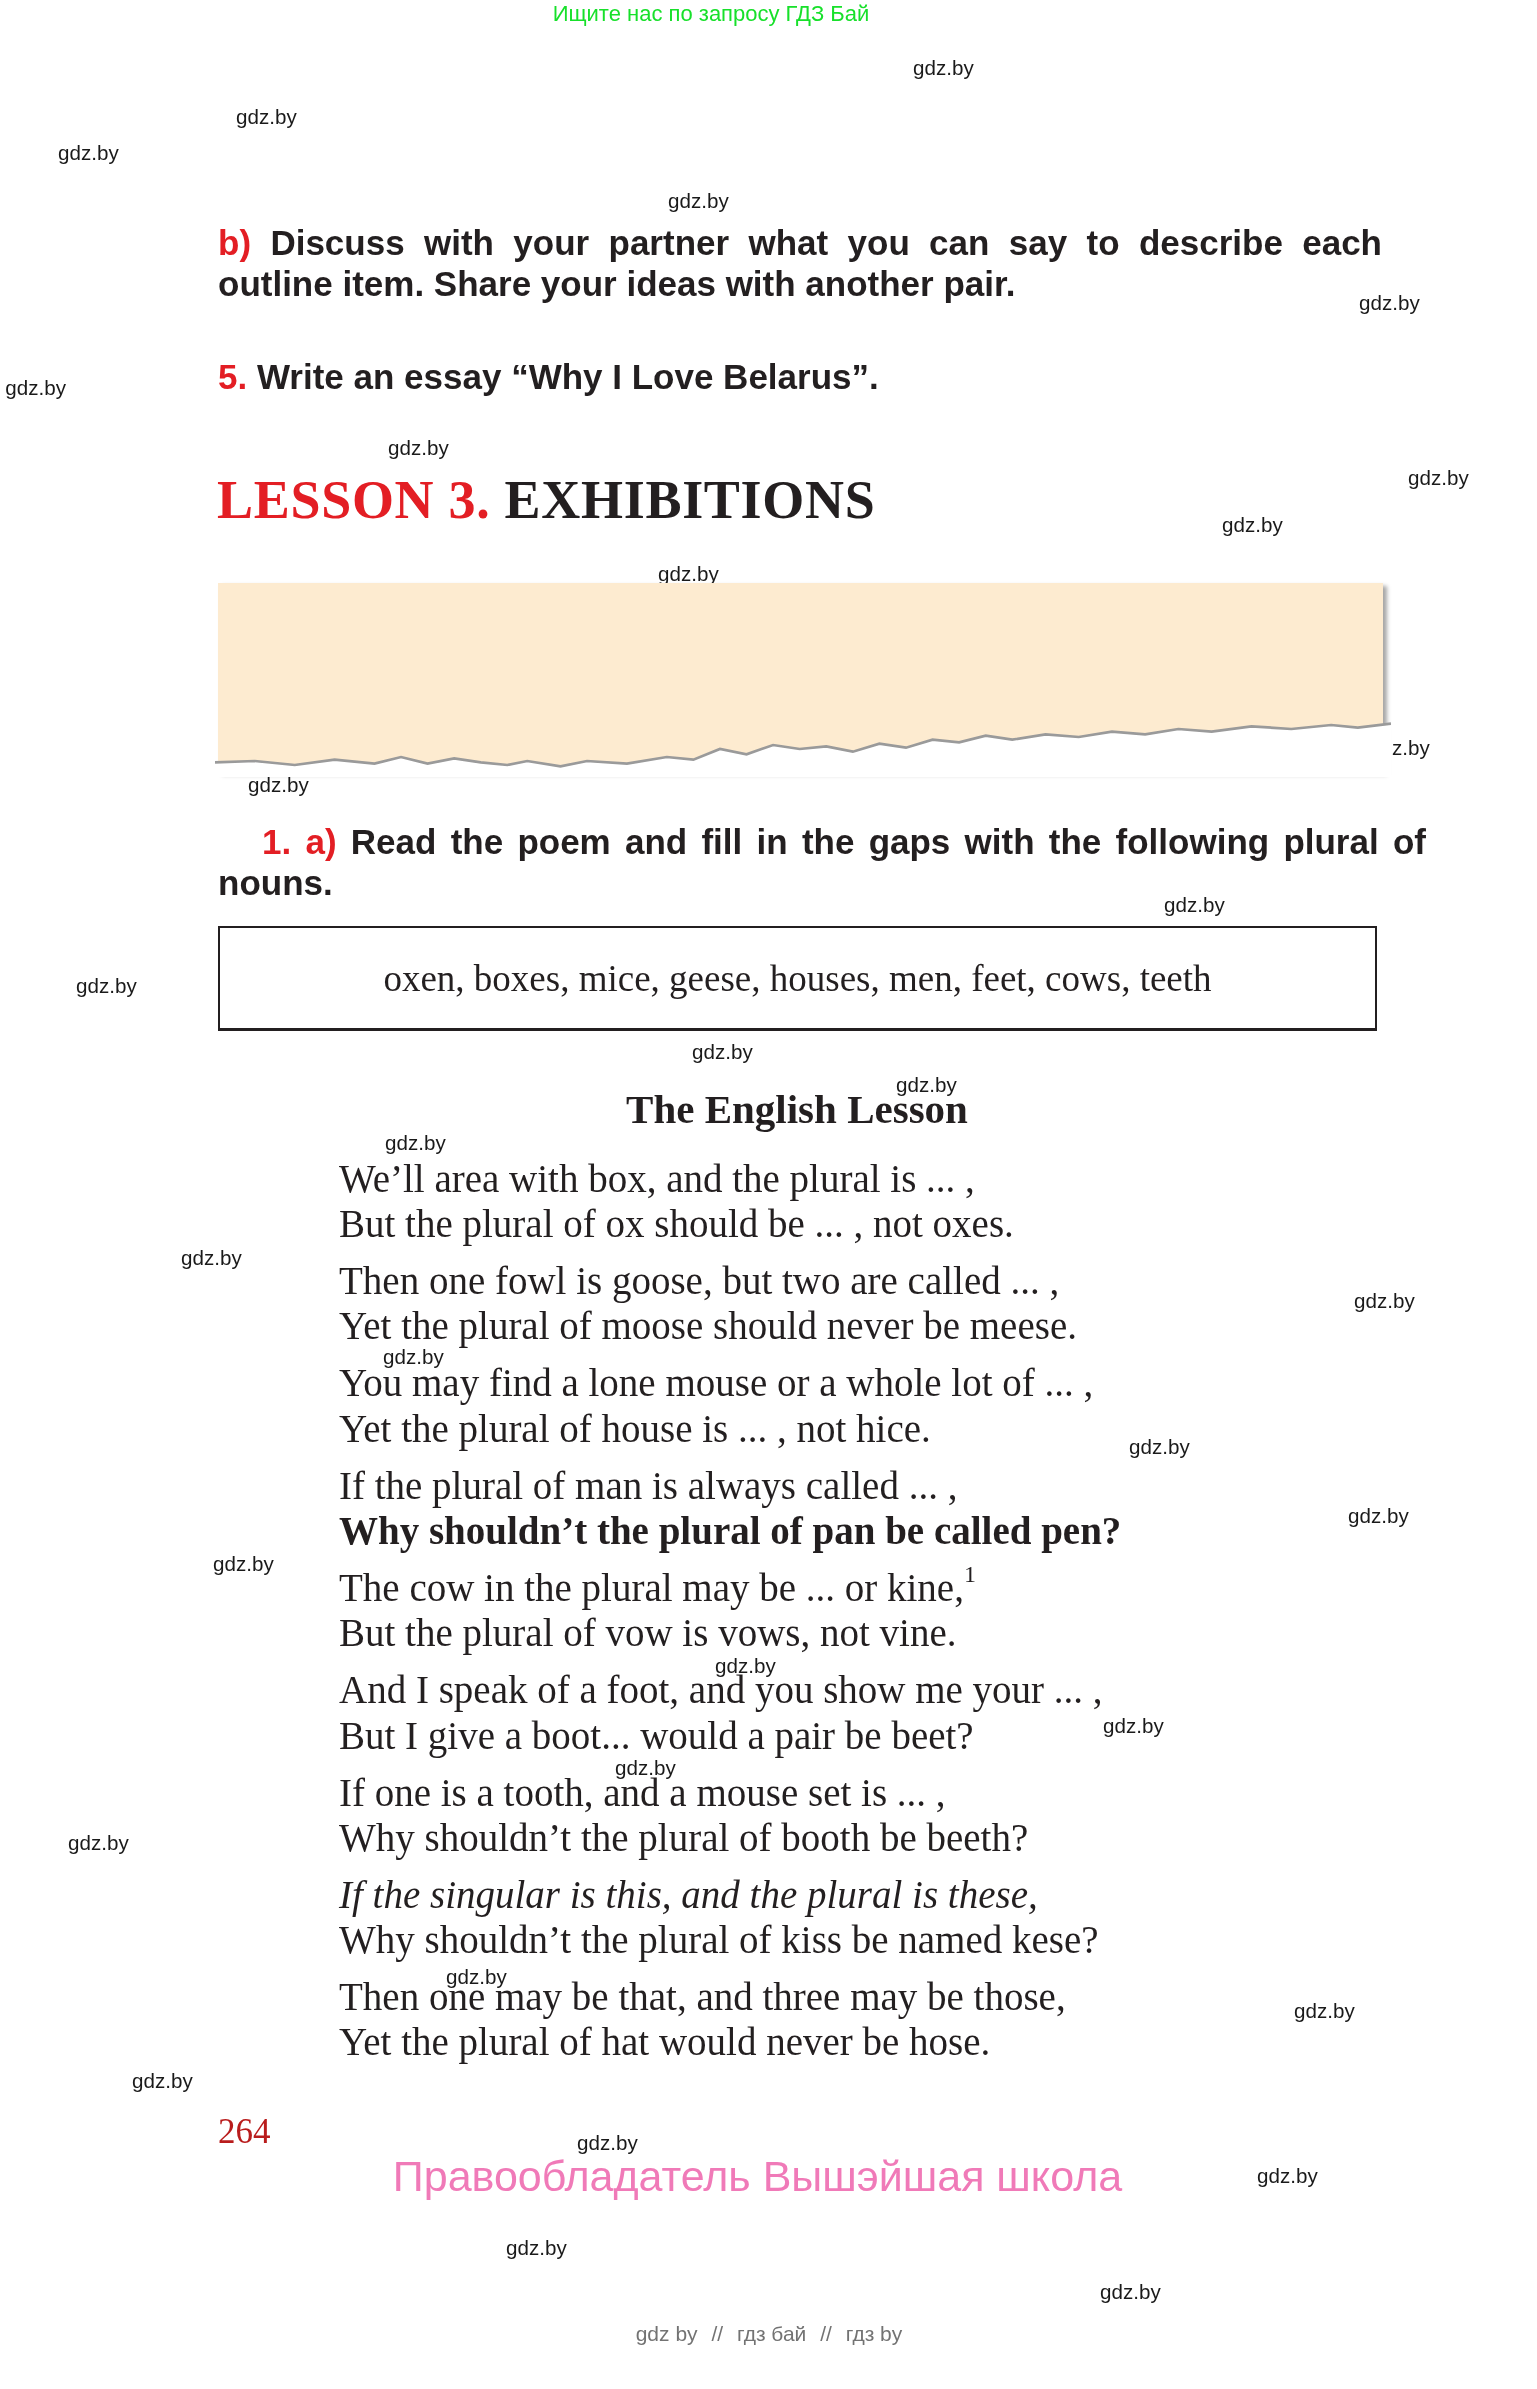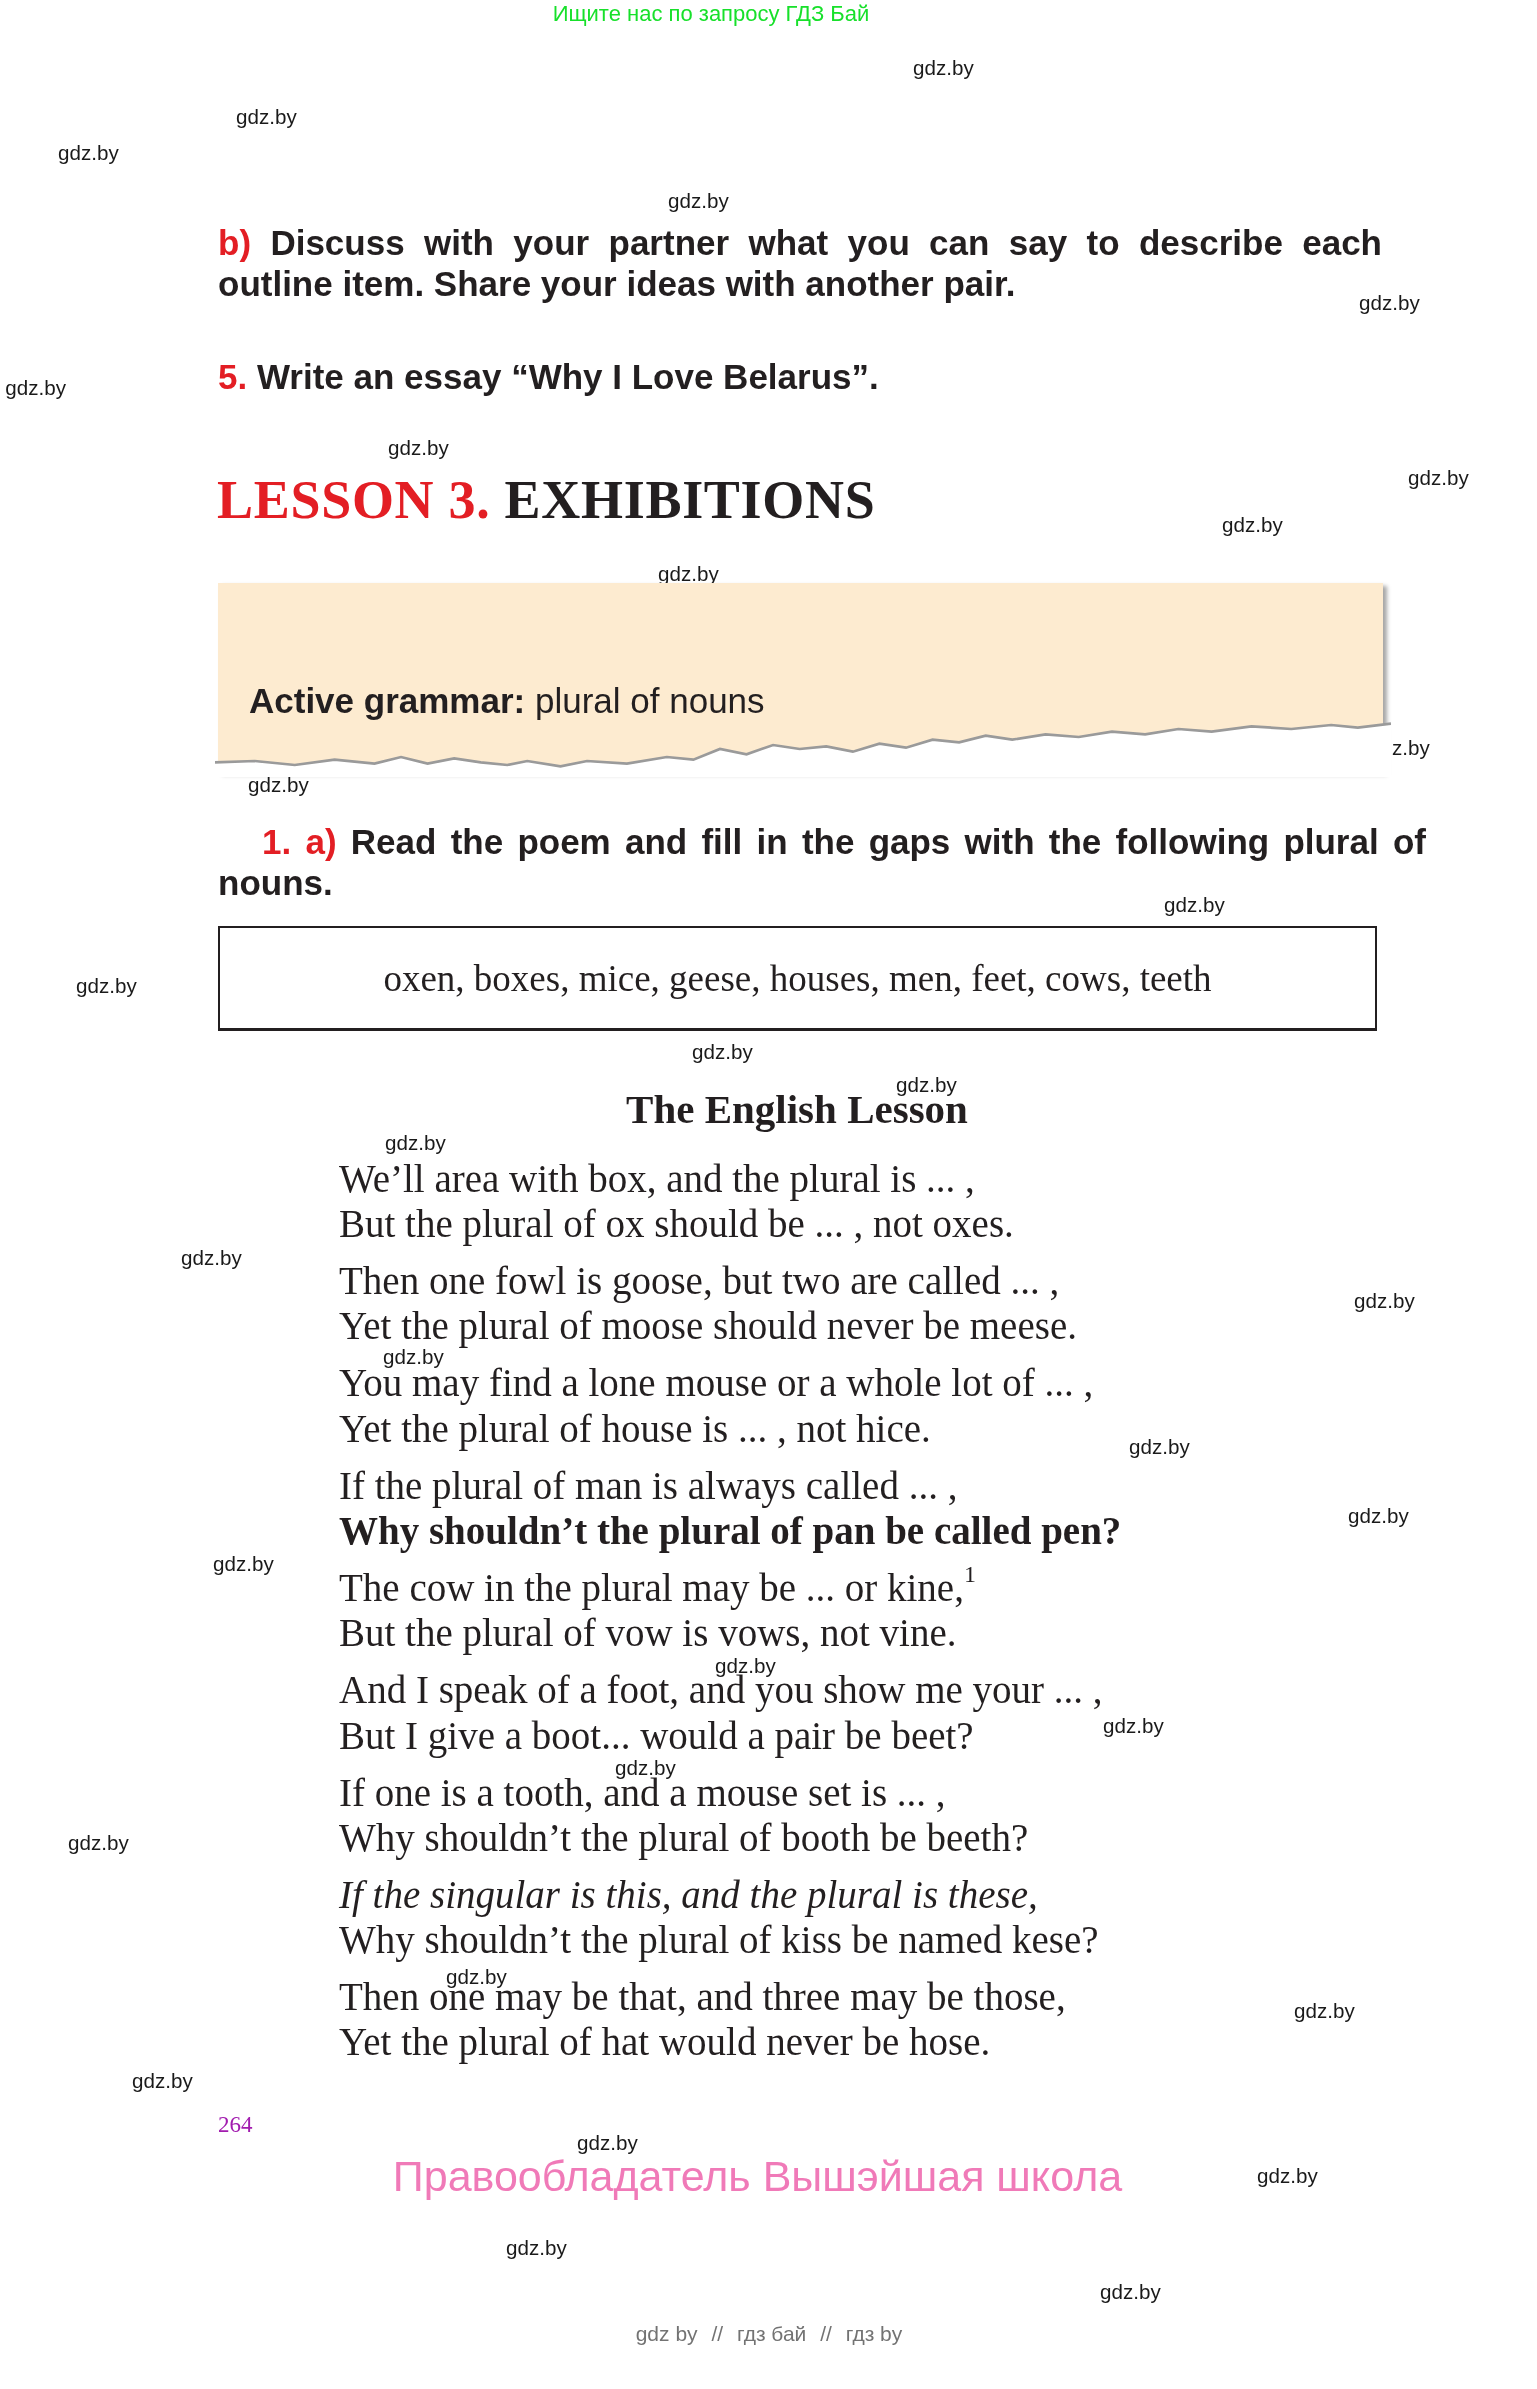--- a/index.html
+++ b/index.html
@@ -11,21 +11,21 @@
   .red { color:#e31e24; }
   .lesson-title { position:absolute; left:217px; top:469px; font-family:"Liberation Serif", serif; font-weight:bold; font-size:54px; color:#231f20; letter-spacing:0.7px; }
   .info-box { position:absolute; left:218px; top:583px; width:1165px; height:189px; background:#fdebd0; box-shadow:4px 2.7px 4px rgba(0,0,0,0.35); }
   .info-box .tear { position:absolute; left:-2.7px; bottom:-5.3px; width:1176px; height:60px; }
   .info-line { position:absolute; left:31px; font-family:"Liberation Sans", sans-serif; font-size:35px; color:#231f20; }
   .info-line b { font-weight:bold; }
   .word-box { position:absolute; left:218px; top:926px; width:1159px; height:105px; border:2px solid #231f20; border-bottom-width:3.3px; border-top-width:2.7px; box-sizing:border-box; display:flex; align-items:center; justify-content:center; font-family:"Liberation Serif", serif; font-size:37px; color:#231f20; }
   .poem-title { position:absolute; left:0; width:1594px; top:1085px; text-align:center; font-family:"Liberation Serif", serif; font-weight:bold; font-size:41px; color:#231f20; }
   .poem-line { position:absolute; left:339px; font-family:"Liberation Serif", serif; font-size:39px; color:#231f20; white-space:nowrap; }
   .poem-line sup { font-size:24px; vertical-align:top; position:relative; top:-4px; }
-  .page-num { position:absolute; left:218px; top:2112px; font-family:"Liberation Serif", serif; font-size:23px; color:#a21caf; }
+  .page-num { position:absolute; left:218px; top:2112px; font-family:"Liberation Serif", serif; font-size:35px; color:#b91c1c; }
   .rights { position:absolute; left:0; width:1515px; top:2152px; text-align:center; font-family:"Liberation Sans", sans-serif; font-size:43px; color:#f07ab8; }
   .footer-links { position:absolute; left:0; width:1538px; top:2322px; text-align:center; font-family:"Liberation Sans", sans-serif; font-size:21px; color:#737373; }
   .footer-links span { margin:0 4px; }
 </style>
 </head>
 <body>
 
 <div class="abs top-banner">Ищите нас по запросу ГДЗ Бай</div>
 
 <div class="wm" style="left:913px;top:56px;">gdz.by</div>
@@ -74,23 +74,20 @@
   <span class="red">5.</span>
   <span>Write an essay “Why I Love Belarus”.</span>
 </div>
 
 <div class="lesson-title">
   <span class="red">LESSON 3.</span>
   <span>EXHIBITIONS</span>
 </div>
 
 <div class="info-box">
-  <div class="info-line" style="top:98px;">
-    <b>Active grammar:</b><span> plural of nouns</span>
-  </div>
   <svg class="tear" viewBox="0 0 1770 90" preserveAspectRatio="none">
     <path d="M0,90 L0,68 L60,66 L120,72 L180,64 L240,70 L280,60 L320,70 L360,62 L400,68 L440,72 L470,66 L520,74 L560,66 L620,70 L680,60 L720,64 L760,48 L800,56 L840,42 L880,48 L920,44 L960,52 L1000,40 L1040,46 L1080,34 L1120,38 L1160,28 L1200,34 L1250,26 L1300,30 L1350,22 L1400,26 L1450,18 L1500,22 L1560,14 L1620,18 L1680,12 L1720,16 L1770,10 L1770,90 Z" fill="#ffffff"></path>
     <path d="M0,68 L60,66 L120,72 L180,64 L240,70 L280,60 L320,70 L360,62 L400,68 L440,72 L470,66 L520,74 L560,66 L620,70 L680,60 L720,64 L760,48 L800,56 L840,42 L880,48 L920,44 L960,52 L1000,40 L1040,46 L1080,34 L1120,38 L1160,28 L1200,34 L1250,26 L1300,30 L1350,22 L1400,26 L1450,18 L1500,22 L1560,14 L1620,18 L1680,12 L1720,16 L1770,10" fill="none" stroke="#9a9a9a" stroke-width="4"></path>
   </svg>
 </div>
 
 <div class="task" style="top:821px;width:1164px;text-align:justify;text-align-last:justify;margin-left:44px;">
   <span class="red">1.  a)</span>
   <span>Read the poem and fill in the gaps with the following plural of</span>
 </div>

